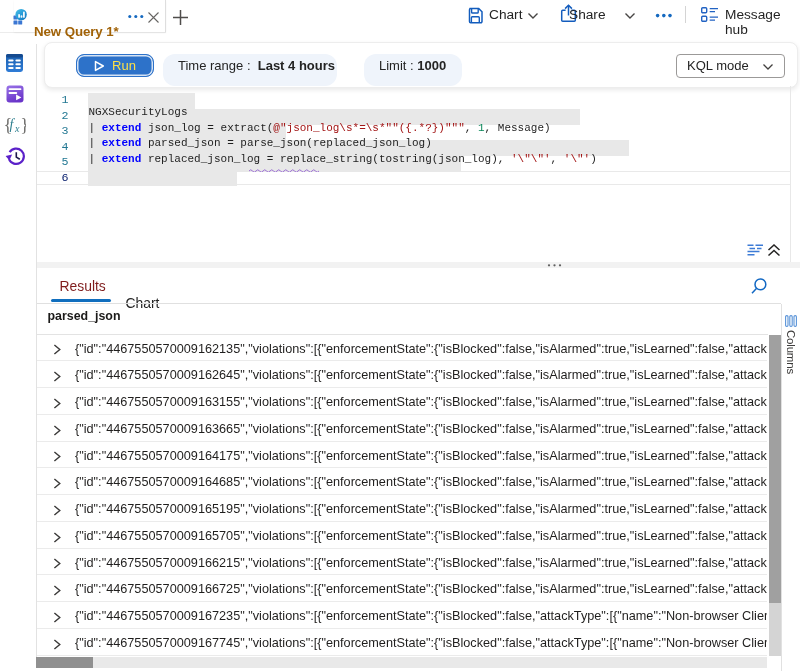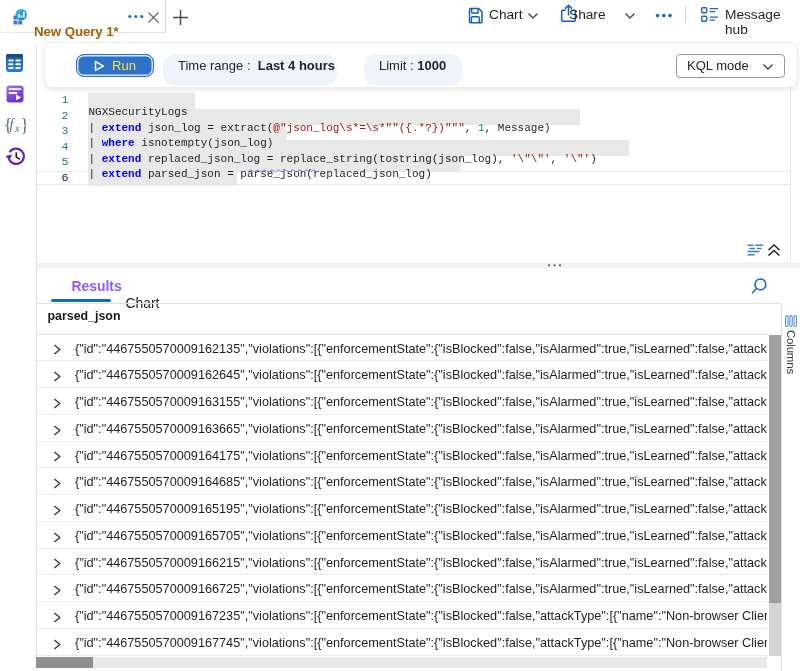--- a/index.html
+++ b/index.html
@@ -25,21 +25,21 @@
 #code { left:88.5px; top:93.3px; font-size:11px; line-height:15.55px; color:#1e1e1e;margin-top:12px; }
 #code .ln { height:15.55px; white-space:pre; width:max-content; }
 #codebg div { position:absolute; left:0; background:#e8e8e8; }
 .kw { color:#0000ff;font-weight:bold; }
 .str { color:#a31515; }
 .num { color:#098658; }
 #curline { left:37px; top:171.2px; width:753px; height:14.3px; border-top:1px solid #e9e9e9; border-bottom:1px solid #e9e9e9; }
 
 #splitter { left:37px; top:262px; width:763px; height:6px; background:#f2f2f2; }
 
-#tabs-results { left:59.5px; top:277.8px; font-size:13.9px; font-weight:bold; color:#8b5cf6;margin-left:12px; }
+#tabs-results { left:59.5px; top:277.8px; font-size:13.9px; font-weight:normal; color:#7f1d1d; }
 #tabs-chart { left:125.5px; top:295px; font-size:13.9px; color:#242424; }
 #tabs-underline { left:51px; top:298.5px; width:60px; height:3px; background:#106ebe; border-radius:2px; }
 #tabs-border { left:37px; top:302.5px; width:744px; height:1px; background:#e0e0e0; }
 #gridheader { left:47.5px; top:309px; font-size:12.4px; font-weight:bold; color:#1b1a19; }
 #header-border { left:37px; top:334px; width:731px; height:1px; background:#e3e3e3; }
 #rows { left:37px; top:334.5px; width:730px; height:321.5px; overflow:hidden; }
 .row { position:relative; width:900px; height:26.75px; border-bottom:1px solid #ebebeb; }
 .row .txt { position:absolute; left:38px; top:7.2px; font-size:12.7px; color:#201f1e; white-space:pre; }
 .row svg { position:absolute; left:16px; top:9.8px; }
 
@@ -174,23 +174,22 @@
 <div style="top:0; width:106.5px; height:16.1px;"></div>
 <div style="top:15.55px; width:491.5px; height:16.1px;"></div>
 <div style="top:31.1px; width:197.5px; height:16.1px;"></div>
 <div style="top:46.65px; width:540.5px; height:16.1px;"></div>
 <div style="top:62.2px; width:372.5px; height:16.1px;"></div>
 <div style="top:77.75px; width:148.5px; height:14.85px;"></div>
 </div>
 <div class="abs mono" id="code">
     <div class="ln">NGXSecurityLogs</div>
     <div class="ln">| <span class="kw">extend</span> json_log = extract(<span class="str">@"json_log\s*=\s*""({.*?})"""</span>, <span class="num">1</span>, Message)</div>
-    <div class="ln">| <span class="kw">where</span> isnotempty(json_log)</div>
+    <div class="ln">| <span class="kw">extend</span> parsed_json = parse_json(replaced_json_log)</div>
     <div class="ln">| <span class="kw">extend</span> replaced_json_log = replace_string(tostring(json_log), <span class="str">'\"\"'</span>, <span class="str">'\"'</span>)</div>
-    <div class="ln">| <span class="kw">extend</span> parsed_json = parse_json(replaced_json_log)</div>
   </div>
 <svg class="abs" id="squiggle" width="72" height="4" viewBox="0 0 72 4" style="left:249px; top:168.2px;">
     <path d="M0 3 Q 1.75 0.5 3.5 3 T 7 3 T 10.5 3 T 14 3 T 17.5 3 T 21 3 T 24.5 3 T 28 3 T 31.5 3 T 35 3 T 38.5 3 T 42 3 T 45.5 3 T 49 3 T 52.5 3 T 56 3 T 59.5 3 T 63 3 T 66.5 3 T 70 3" fill="none" stroke="#9b6fd3" stroke-width="1"></path>
   </svg>
 
 <svg class="abs" width="17" height="13" viewBox="0 0 17 13" style="left:747px; top:244px;">
   <path d="M0.5 1.2 H6.5 M8.5 1.2 H16 M2.5 4.4 H8 M10 4.4 H14.5 M0.5 7.6 H12.5 M0.5 10.8 H7.5" stroke="#3c7bd6" stroke-width="1.5"></path>
 </svg>
 <svg class="abs" width="14" height="13" viewBox="0 0 14 13" style="left:766.5px; top:244px;">
   <path d="M1.5 6 L7 1 L12.5 6 M1.5 11.5 L7 6.5 L12.5 11.5" fill="none" stroke="#252423" stroke-width="1.5"></path>

